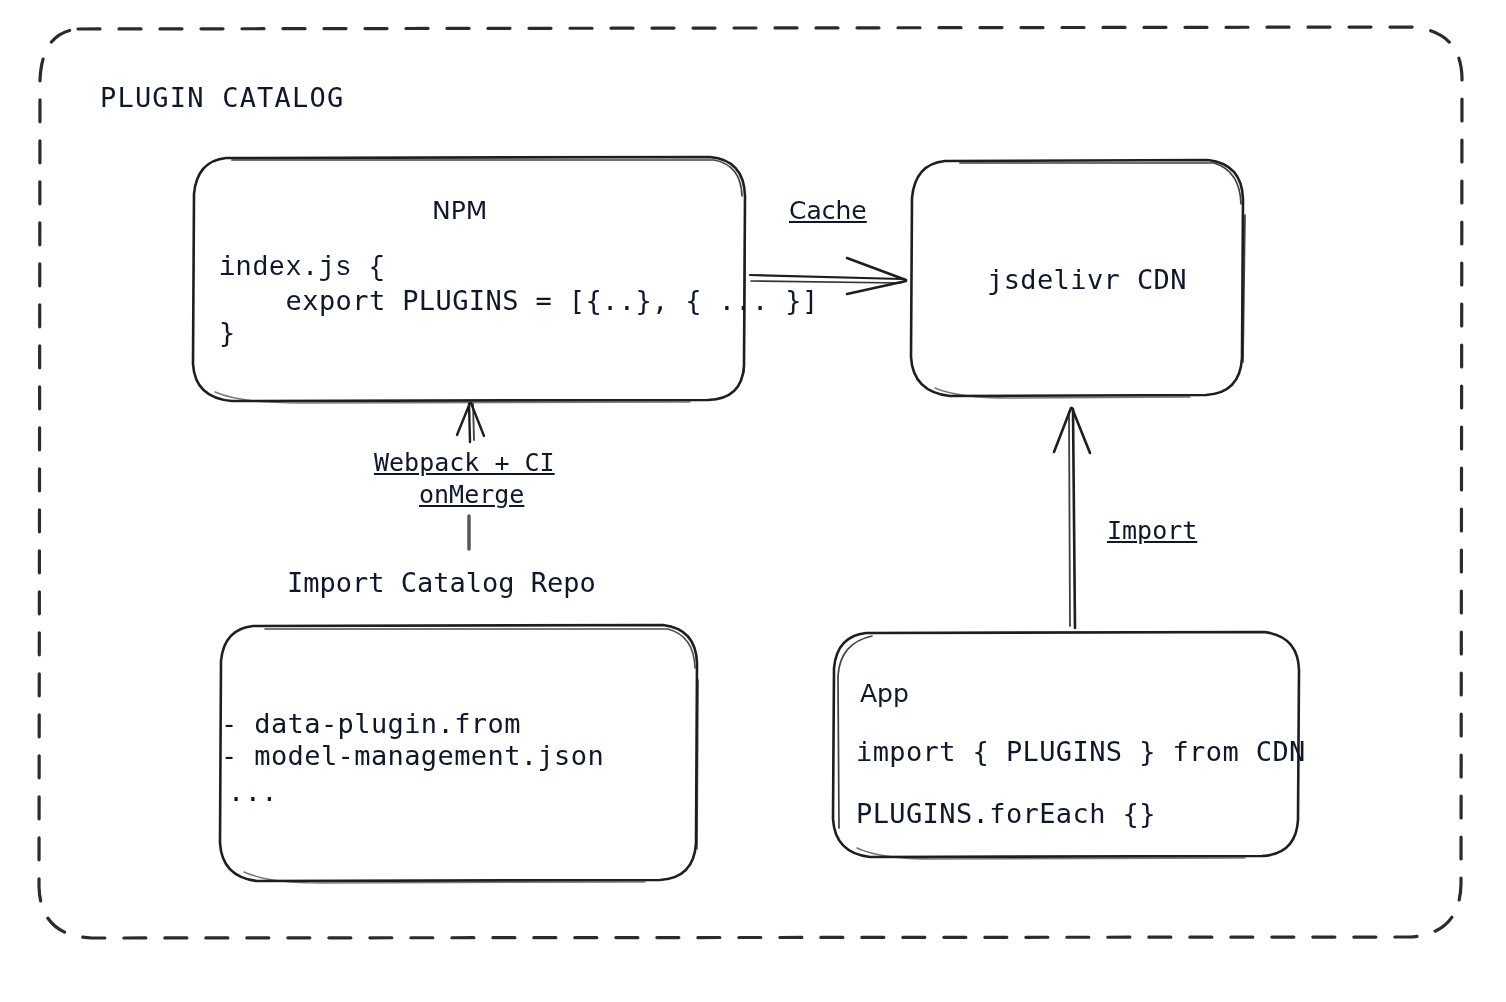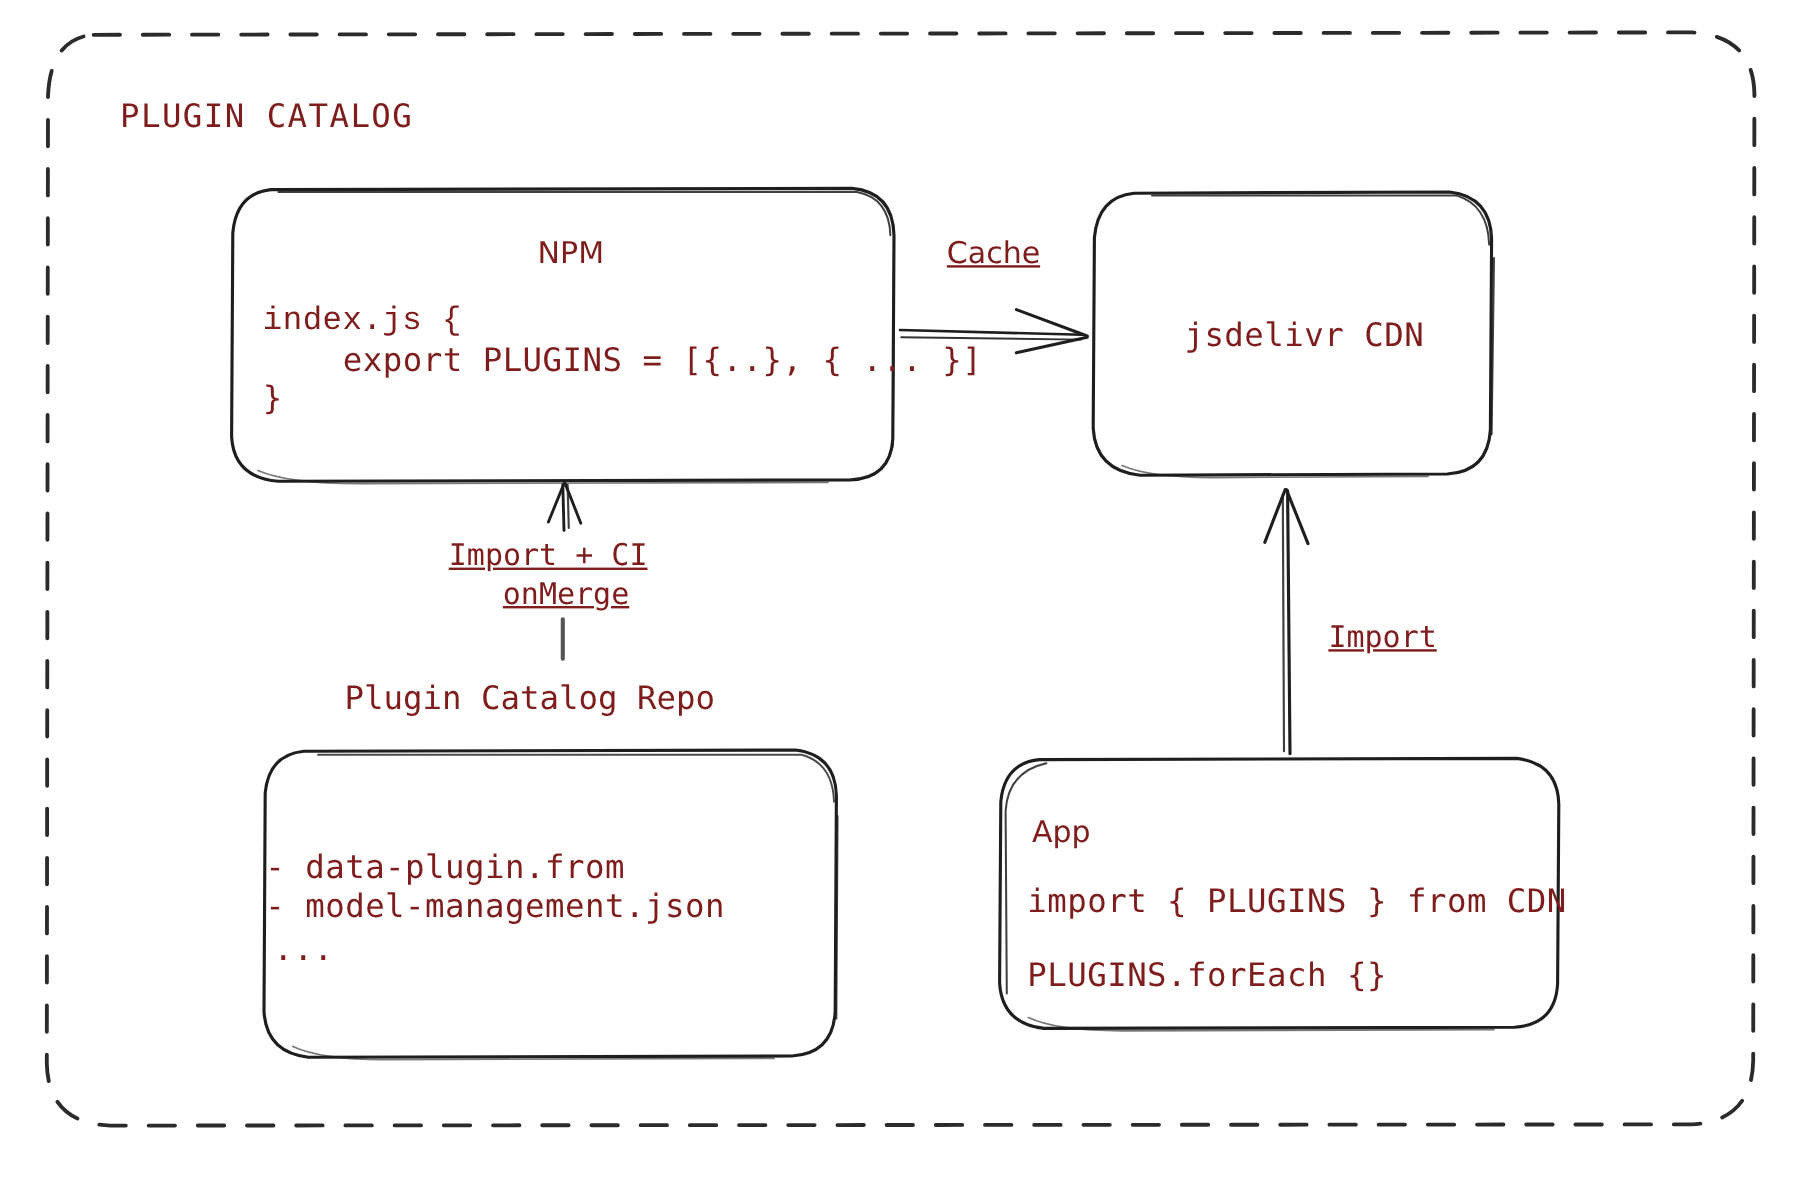--- a/index.html
+++ b/index.html
@@ -18,21 +18,21 @@
   svg.layer {
     position: absolute;
     top: 0;
     left: 0;
     width: 1506px;
     height: 1002px;
     pointer-events: none;
   }
   .lbl {
     position: absolute;
-    color: #7f1d1d;
+    color: #0f172a;
     white-space: pre;
     line-height: 1.0;
   }
   .mono   { font-family: "DejaVu Sans Mono", monospace; }
   .sans   { font-family: "DejaVu Sans", sans-serif; }
 
   .title-catalog { font-size: 27px; letter-spacing: 1.2px; }
   .box-title-sans { font-size: 25px; }
   .code { font-size: 27px; letter-spacing: 0.4px; }
   .edge-label { font-size: 25px; text-decoration: underline; }
@@ -96,37 +96,37 @@
     <g>
       <path d="M 1075 628 L 1073 409" fill="none" stroke="#1e1e1e" stroke-width="2.6" stroke-linecap="round"></path>
       <path d="M 1070 626 L 1069 412" fill="none" stroke="#1e1e1e" stroke-width="1.8" stroke-linecap="round" opacity="0.85"></path>
       <path d="M 1054 452 L 1071 408" fill="none" stroke="#1e1e1e" stroke-width="2.6" stroke-linecap="round"></path>
       <path d="M 1090 453 L 1072 408" fill="none" stroke="#1e1e1e" stroke-width="2.6" stroke-linecap="round"></path>
     </g>
   </svg>
 
   <div class="lbl mono title-catalog" style="left:100px; top:84px;">PLUGIN CATALOG</div>
 
-  <div class="lbl sans box-title-sans" style="left:432px; top:198px;margin-left:16px;">NPM</div>
+  <div class="lbl sans box-title-sans" style="left:432px; top:198px;">NPM</div>
 
   <div class="lbl mono code" style="left:219px; top:255px;font-family:Liberation Mono, monospace;">index.js {</div>
 
   <div class="lbl mono code" style="left:219px; top:287px;">    export PLUGINS = [{..}, { ... }]</div>
 
   <div class="lbl mono code" style="left:219px; top:319px;">}</div>
 
   <div class="lbl mono code" style="left:987px; top:266px;">jsdelivr CDN</div>
 
   <div class="lbl sans edge-label" style="left:789px; top:198px;">Cache</div>
 
-  <div class="lbl mono edge-label" style="left:374px; top:450px;">Import + CI</div>
+  <div class="lbl mono edge-label" style="left:374px; top:450px;">Webpack + CI</div>
 
   <div class="lbl mono edge-label" style="left:419px; top:482px;">onMerge</div>
 
-  <div class="lbl mono caption" style="left:287px; top:569px;">Plugin Catalog Repo</div>
+  <div class="lbl mono caption" style="left:287px; top:569px;">Import Catalog Repo</div>
 
   <div class="lbl mono code" style="left:221px; top:710px;">- data-plugin.from</div>
 
   <div class="lbl mono code" style="left:221px; top:742px;">- model-management.json</div>
 
   <div class="lbl mono code" style="left:228px; top:778px;">...</div>
 
   <div class="lbl sans box-title-sans" style="left:860px; top:681px;">App</div>
 
   <div class="lbl mono code" style="left:856px; top:738px;">import { PLUGINS } from CDN</div>

